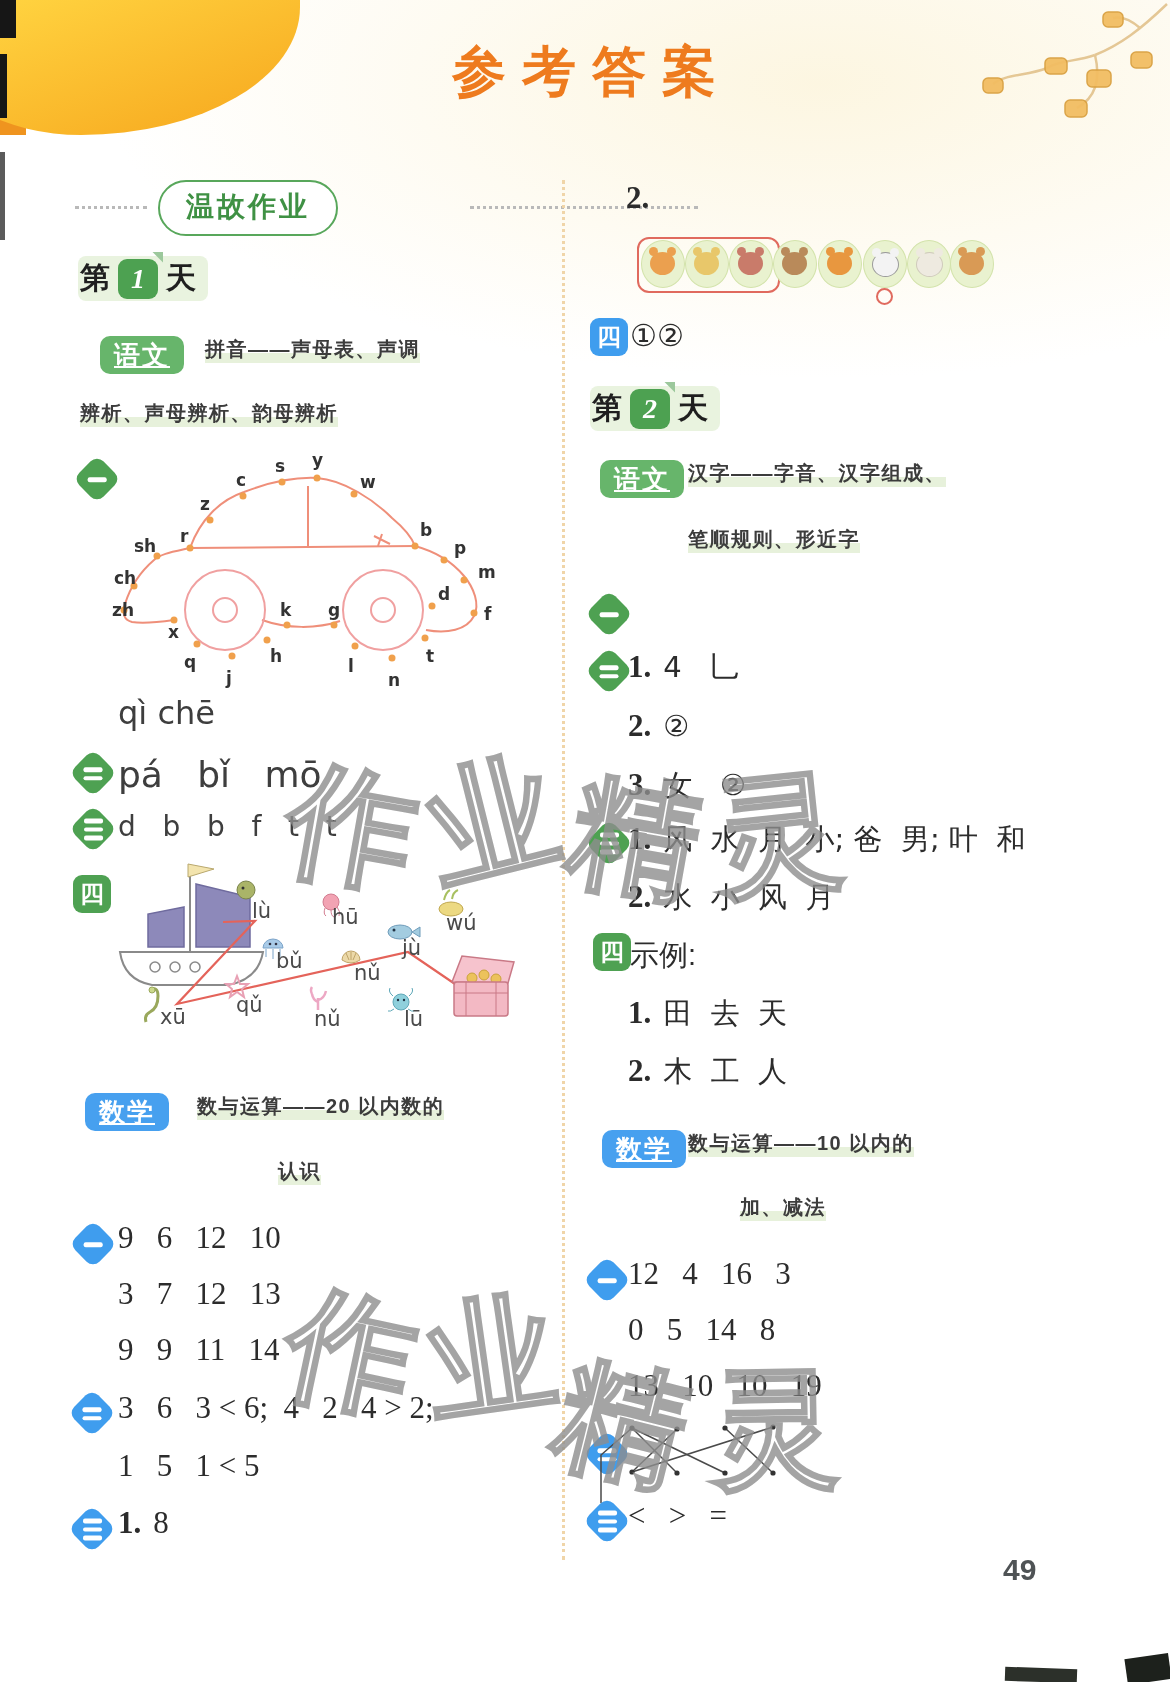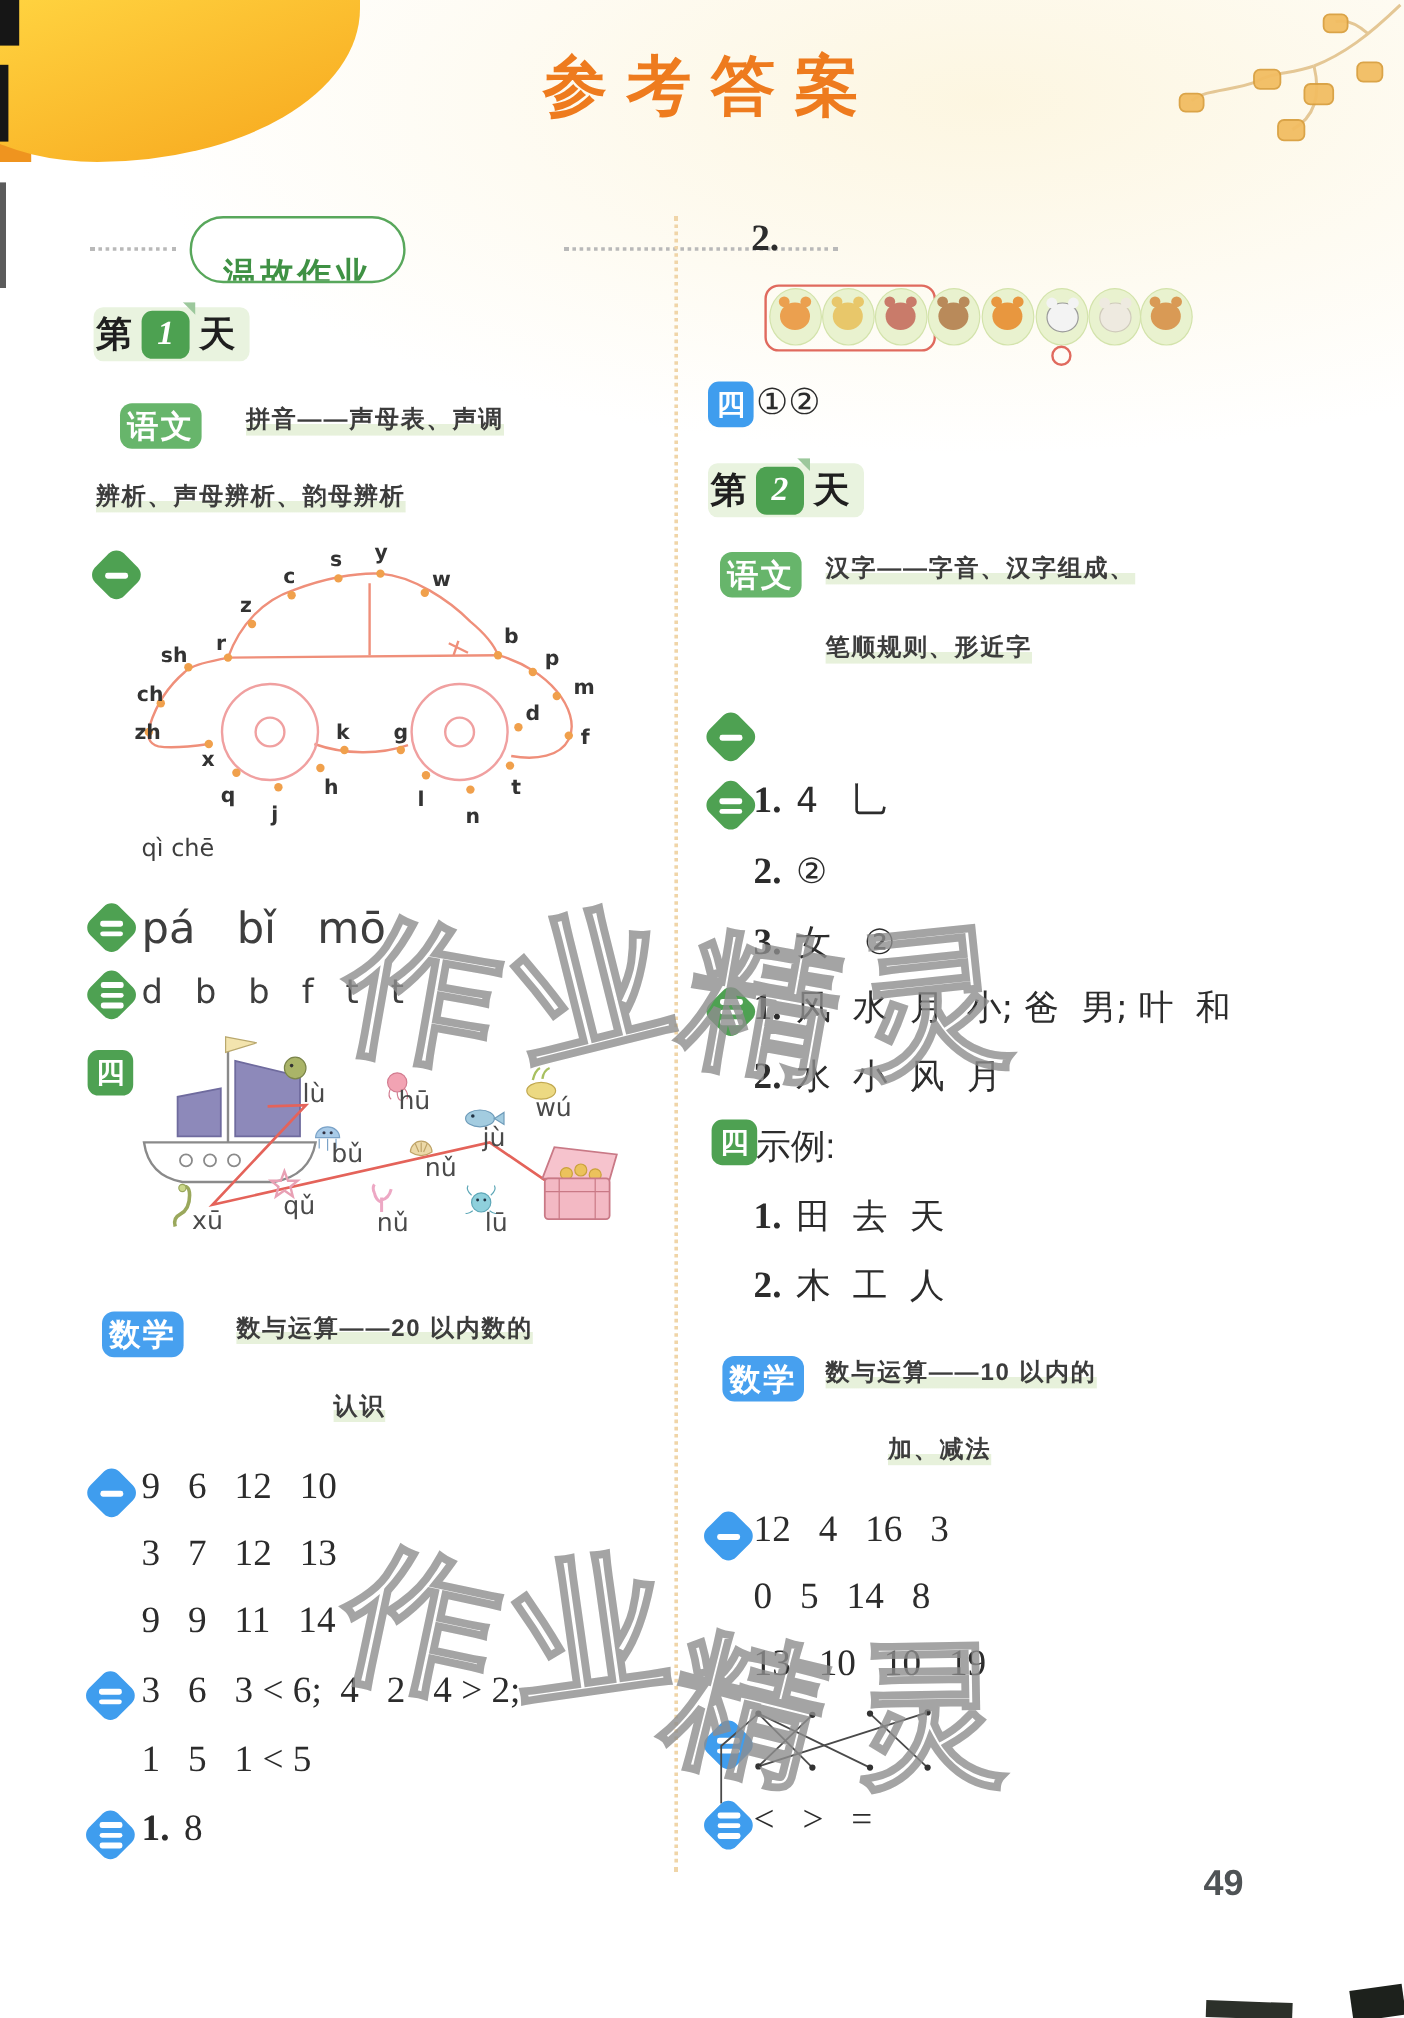--- a/index.html
+++ b/index.html
@@ -13,32 +13,32 @@
   .scan-mark{position:absolute;background:#161616;}
   .header-wash{position:absolute;left:0;top:0;width:1170px;height:420px;
     background:radial-gradient(ellipse at 70% 20%,rgba(251,240,205,.6),rgba(255,255,255,0) 62%);pointer-events:none;}
   .main-title{position:absolute;left:452px;top:36px;font-size:54px;font-weight:900;
     color:#ee7b1e;letter-spacing:16px;}
   
   .dotline{position:absolute;border-top:3px dotted #b9b9b9;}
   .pill{position:absolute;display:flex;border:2px solid #58a75b;border-radius:30px;
     overflow:hidden;background:#fff;height:52px;align-items:stretch;}
   .pill .l{background:#58a75b;color:#fff;padding:10px 24px;font-weight:800;font-size:28px;letter-spacing:3px;}
-  .pill .r{color:#3f9144;padding:28px 26px;font-weight:800;font-size:28px;letter-spacing:3px;}
+  .pill .r{color:#3f9144;padding:6px 26px;font-weight:800;font-size:28px;letter-spacing:3px;}
   
   .day{position:absolute;display:flex;align-items:center;gap:8px;font-weight:900;
     font-size:30px;color:#1f1f1f;background:#e9f3df;border-radius:8px;padding:2px 12px 2px 2px;}
   .daynum{width:40px;height:40px;background:#4da151;border-radius:9px;display:flex;
     align-items:center;justify-content:center;position:relative;}
   .daynum i{color:#fff;font:italic 700 28px "Liberation Serif",serif;}
   .daynum::after{content:"";position:absolute;right:-5px;top:-7px;width:11px;height:11px;
     background:#9cc89c;clip-path:polygon(0 0,100% 100%,100% 0);}
   
-  .subj{position:absolute;width:68px;height:38px;border-radius:10px;display:flex;
-    align-items:center;justify-content:center;color:#fff;font-size:26px;font-weight:800;letter-spacing:2px;}
+  .subj{position:absolute;width:84px;height:38px;border-radius:10px;display:flex;
+    align-items:center;justify-content:center;color:#fff;font-size:26px;font-weight:800;letter-spacing:2px;text-decoration:underline;}
   .subj.green{background:#67b56b;}
   .subj.blue{background:#47a0ef;}
   
   .stitle{position:absolute;font-size:20px;font-weight:800;color:#3c3c3c;letter-spacing:1.5px;
     background:linear-gradient(transparent 64%,#e7f1db 64%);white-space:pre;}
   
   .dm{position:absolute;width:34px;height:34px;border-radius:9px;transform:rotate(45deg);
     display:flex;align-items:center;justify-content:center;}
   .dm .bars{transform:rotate(-45deg);display:flex;flex-direction:column;gap:4px;}
   .dm .bars i{display:block;width:19px;height:4.5px;background:#fff;border-radius:2px;}
@@ -192,21 +192,21 @@
       <text x="216" y="168">g</text>
       <text x="72" y="220">q</text>
       <text x="158" y="214">h</text>
       <text x="114" y="236">j</text>
       <text x="236" y="224">l</text>
       <text x="276" y="238">n</text>
       <text x="314" y="214">t</text>
     </g>
   </svg>
 
-  <div class="py" style="left:118px;top:694px;font-size:20px;">qì chē</div>
+  <div class="py" style="left:118px;top:694px;font-size:32px;">qì chē</div>
 
   <div class="dm green" style="left:76px;top:756px;">
       <span class="bars">
         <i></i>
         <i></i>
       </span>
     </div>
   <div class="py" style="left:118px;top:754px;font-size:36px;">pá   bǐ   mō</div>
 
   <div class="dm green" style="left:76px;top:812px;">

